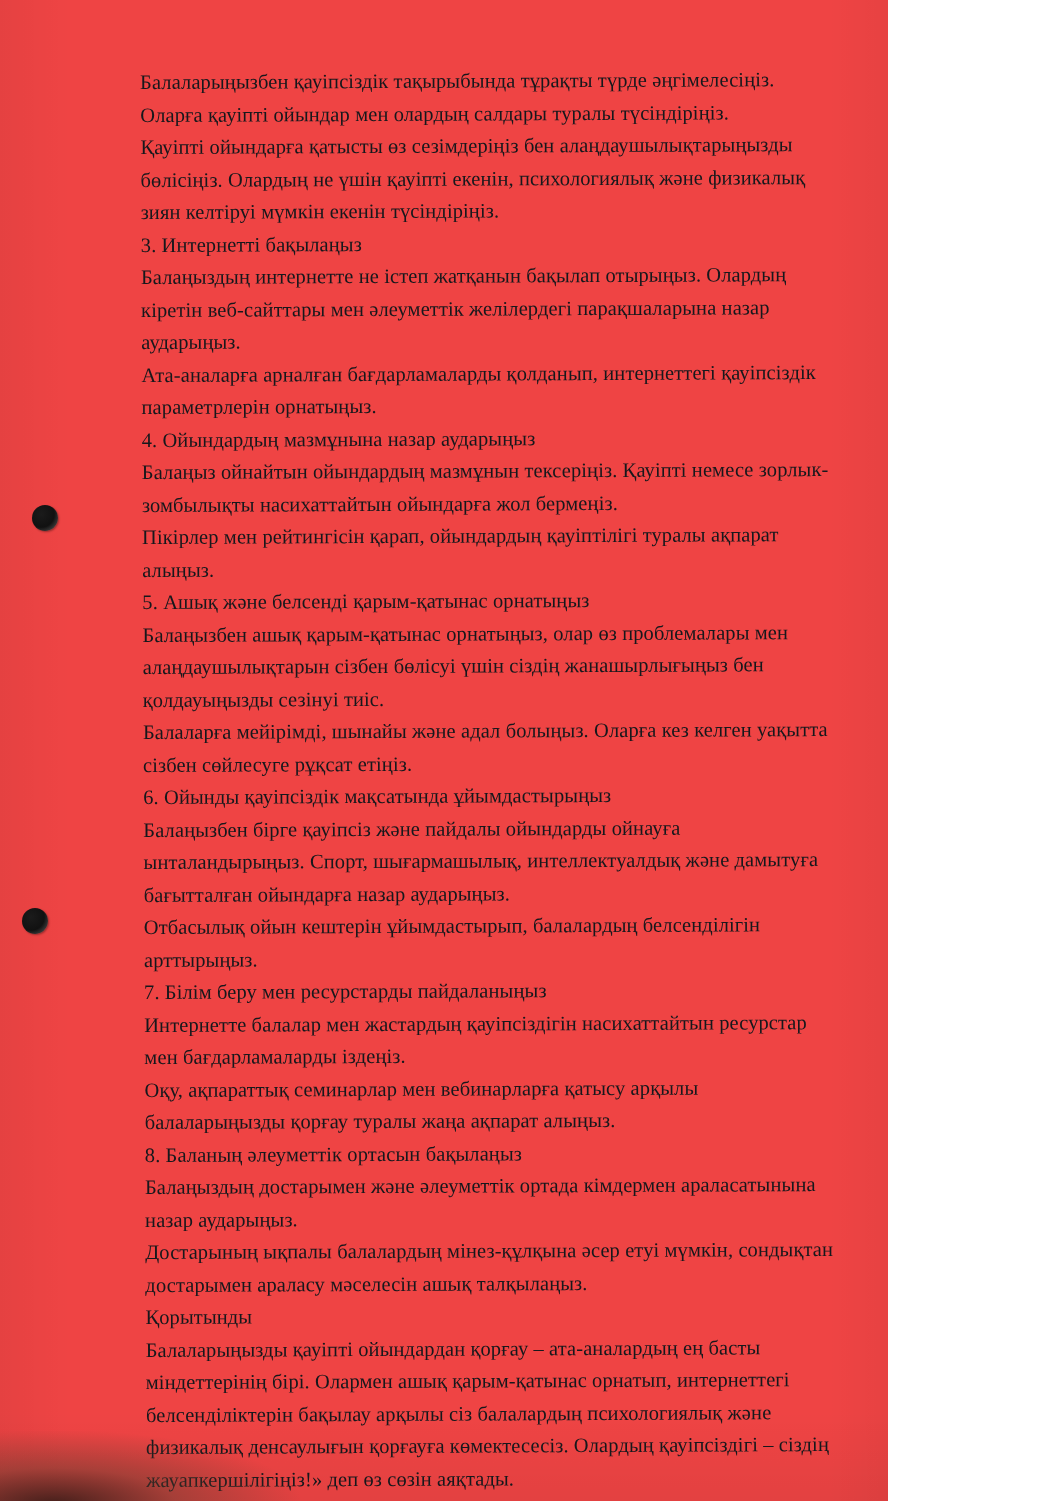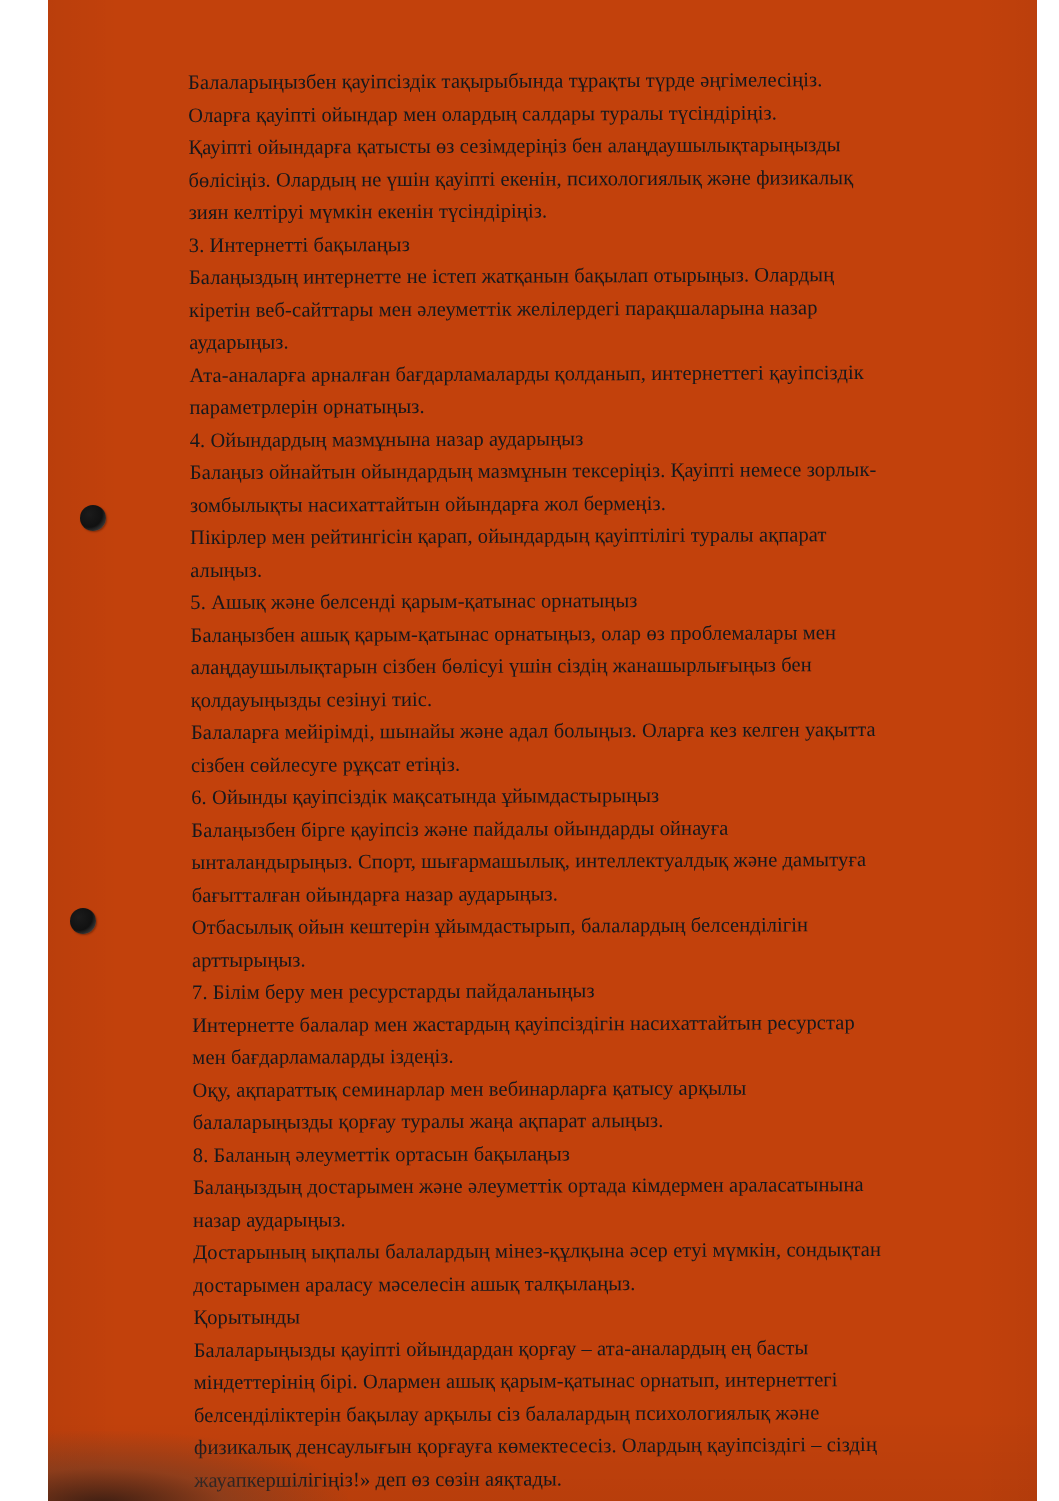--- a/index.html
+++ b/index.html
@@ -2,26 +2,25 @@
 <html lang="kk"><head>
 <meta charset="utf-8">
 <style>
   html, body {
     margin: 0;
     padding: 0;
     background: #ffffff;
   }
   .page {
     position: relative;
-    width: 989px;
+    width: 888px;
     height: 1501px;
-    background: #c2410c;
+    background: #ef4444;
     overflow: hidden;
     font-family: "Liberation Serif", "DejaVu Serif", serif;
-    margin-left: 48px;
   }
 
   
   .scan-tone {
     position: absolute;
     inset: 0;
     background:
       linear-gradient(90deg, rgba(0,0,0,0.045) 0px, rgba(0,0,0,0.0) 70px),
       linear-gradient(270deg, rgba(0,0,0,0.035) 0px, rgba(0,0,0,0.0) 60px),
       linear-gradient(0deg, rgba(0,0,0,0.05) 0px, rgba(0,0,0,0.0) 90px);

